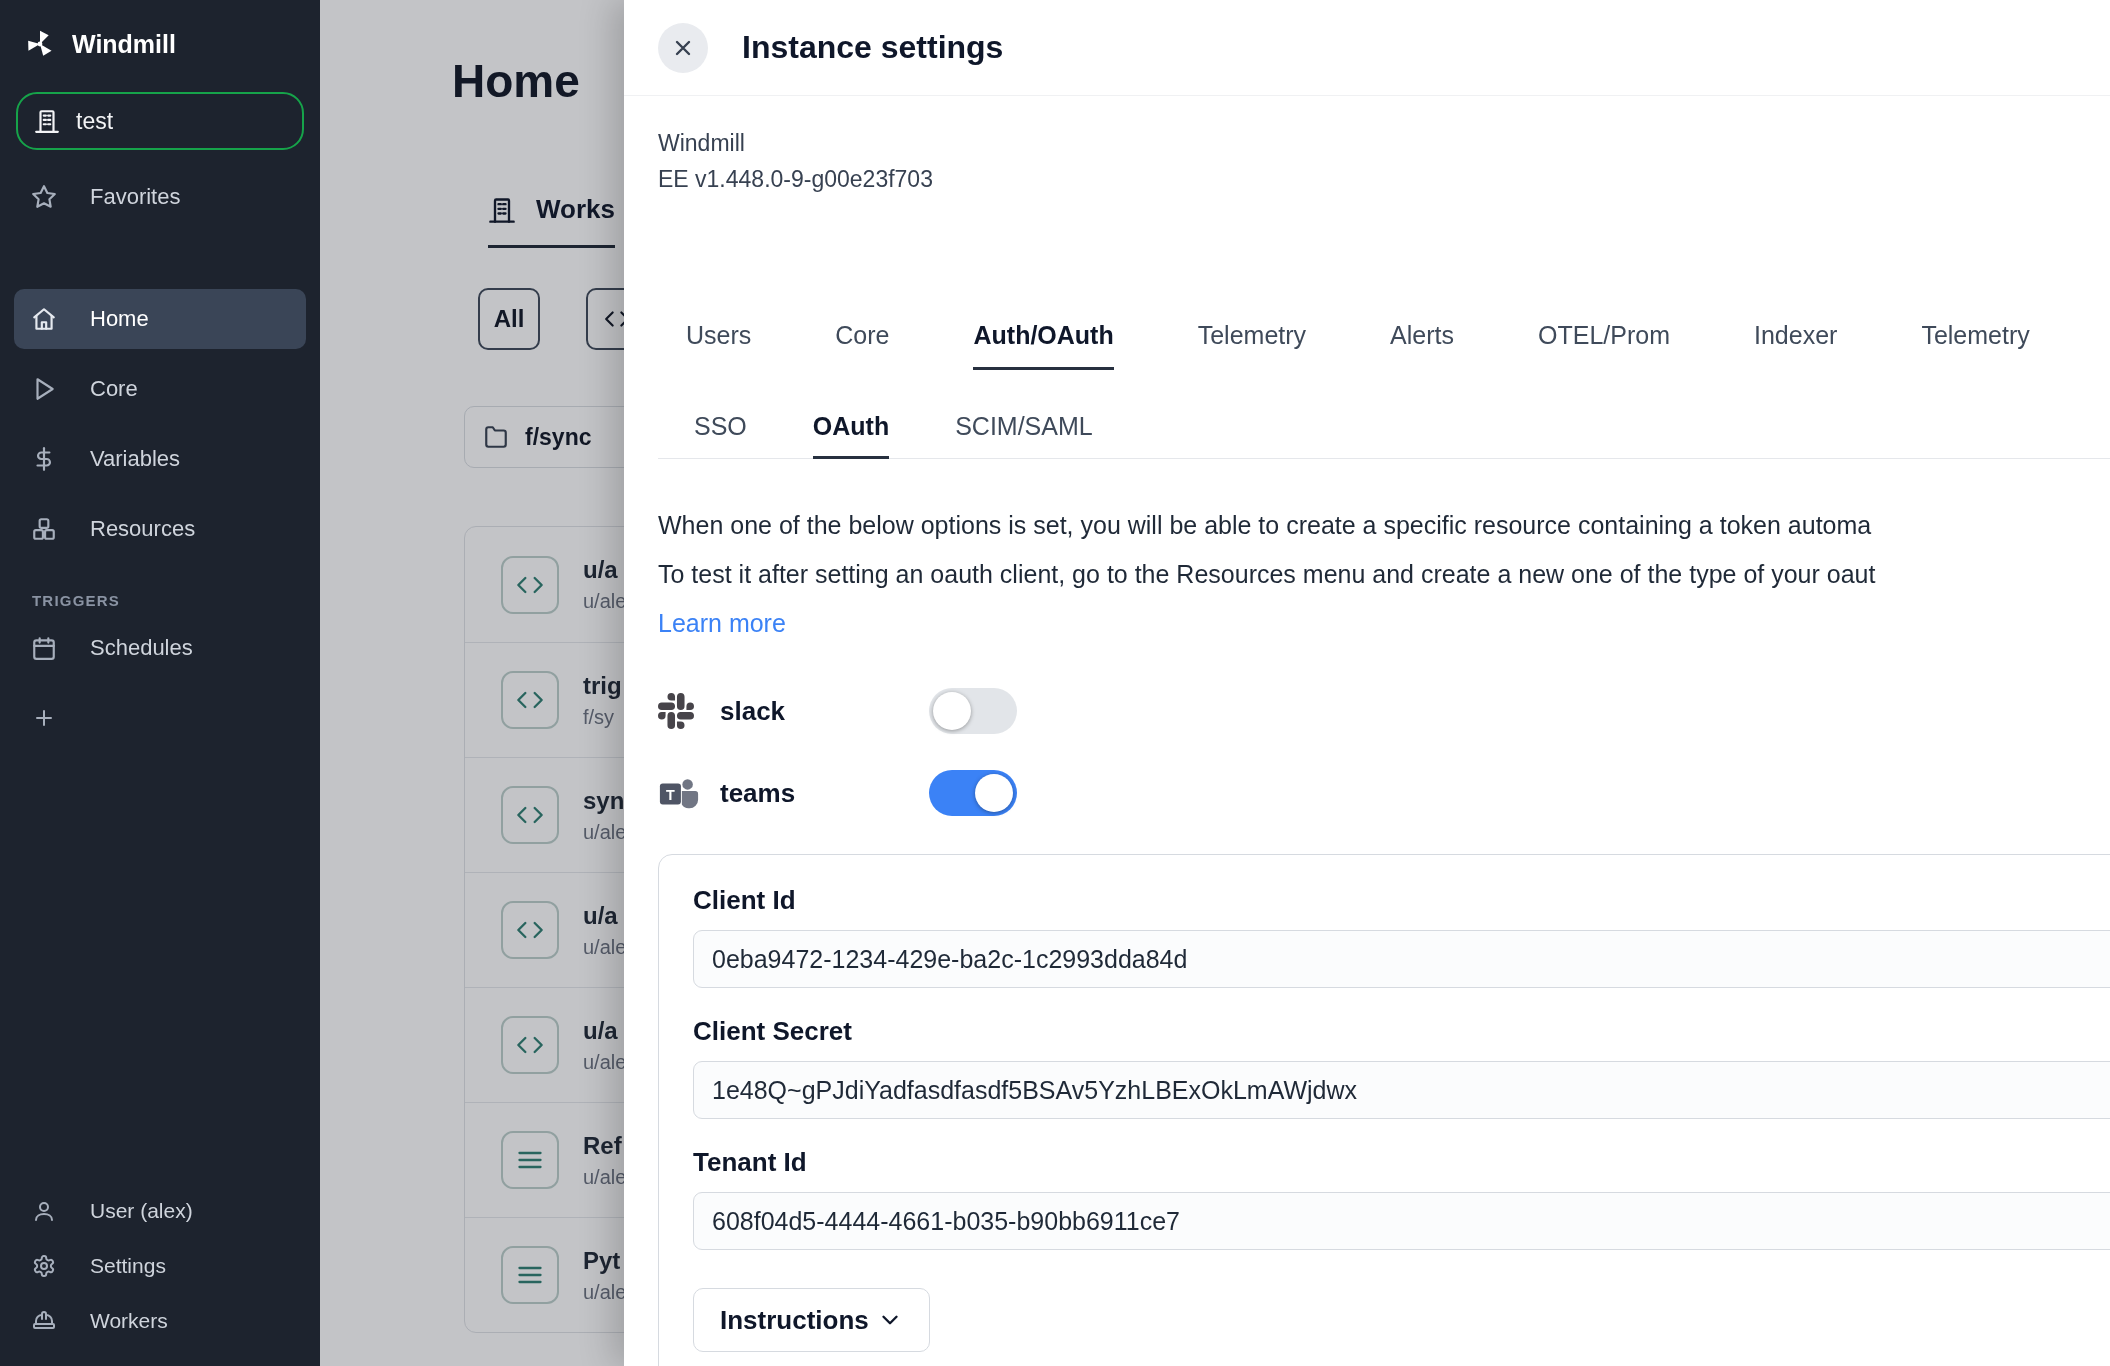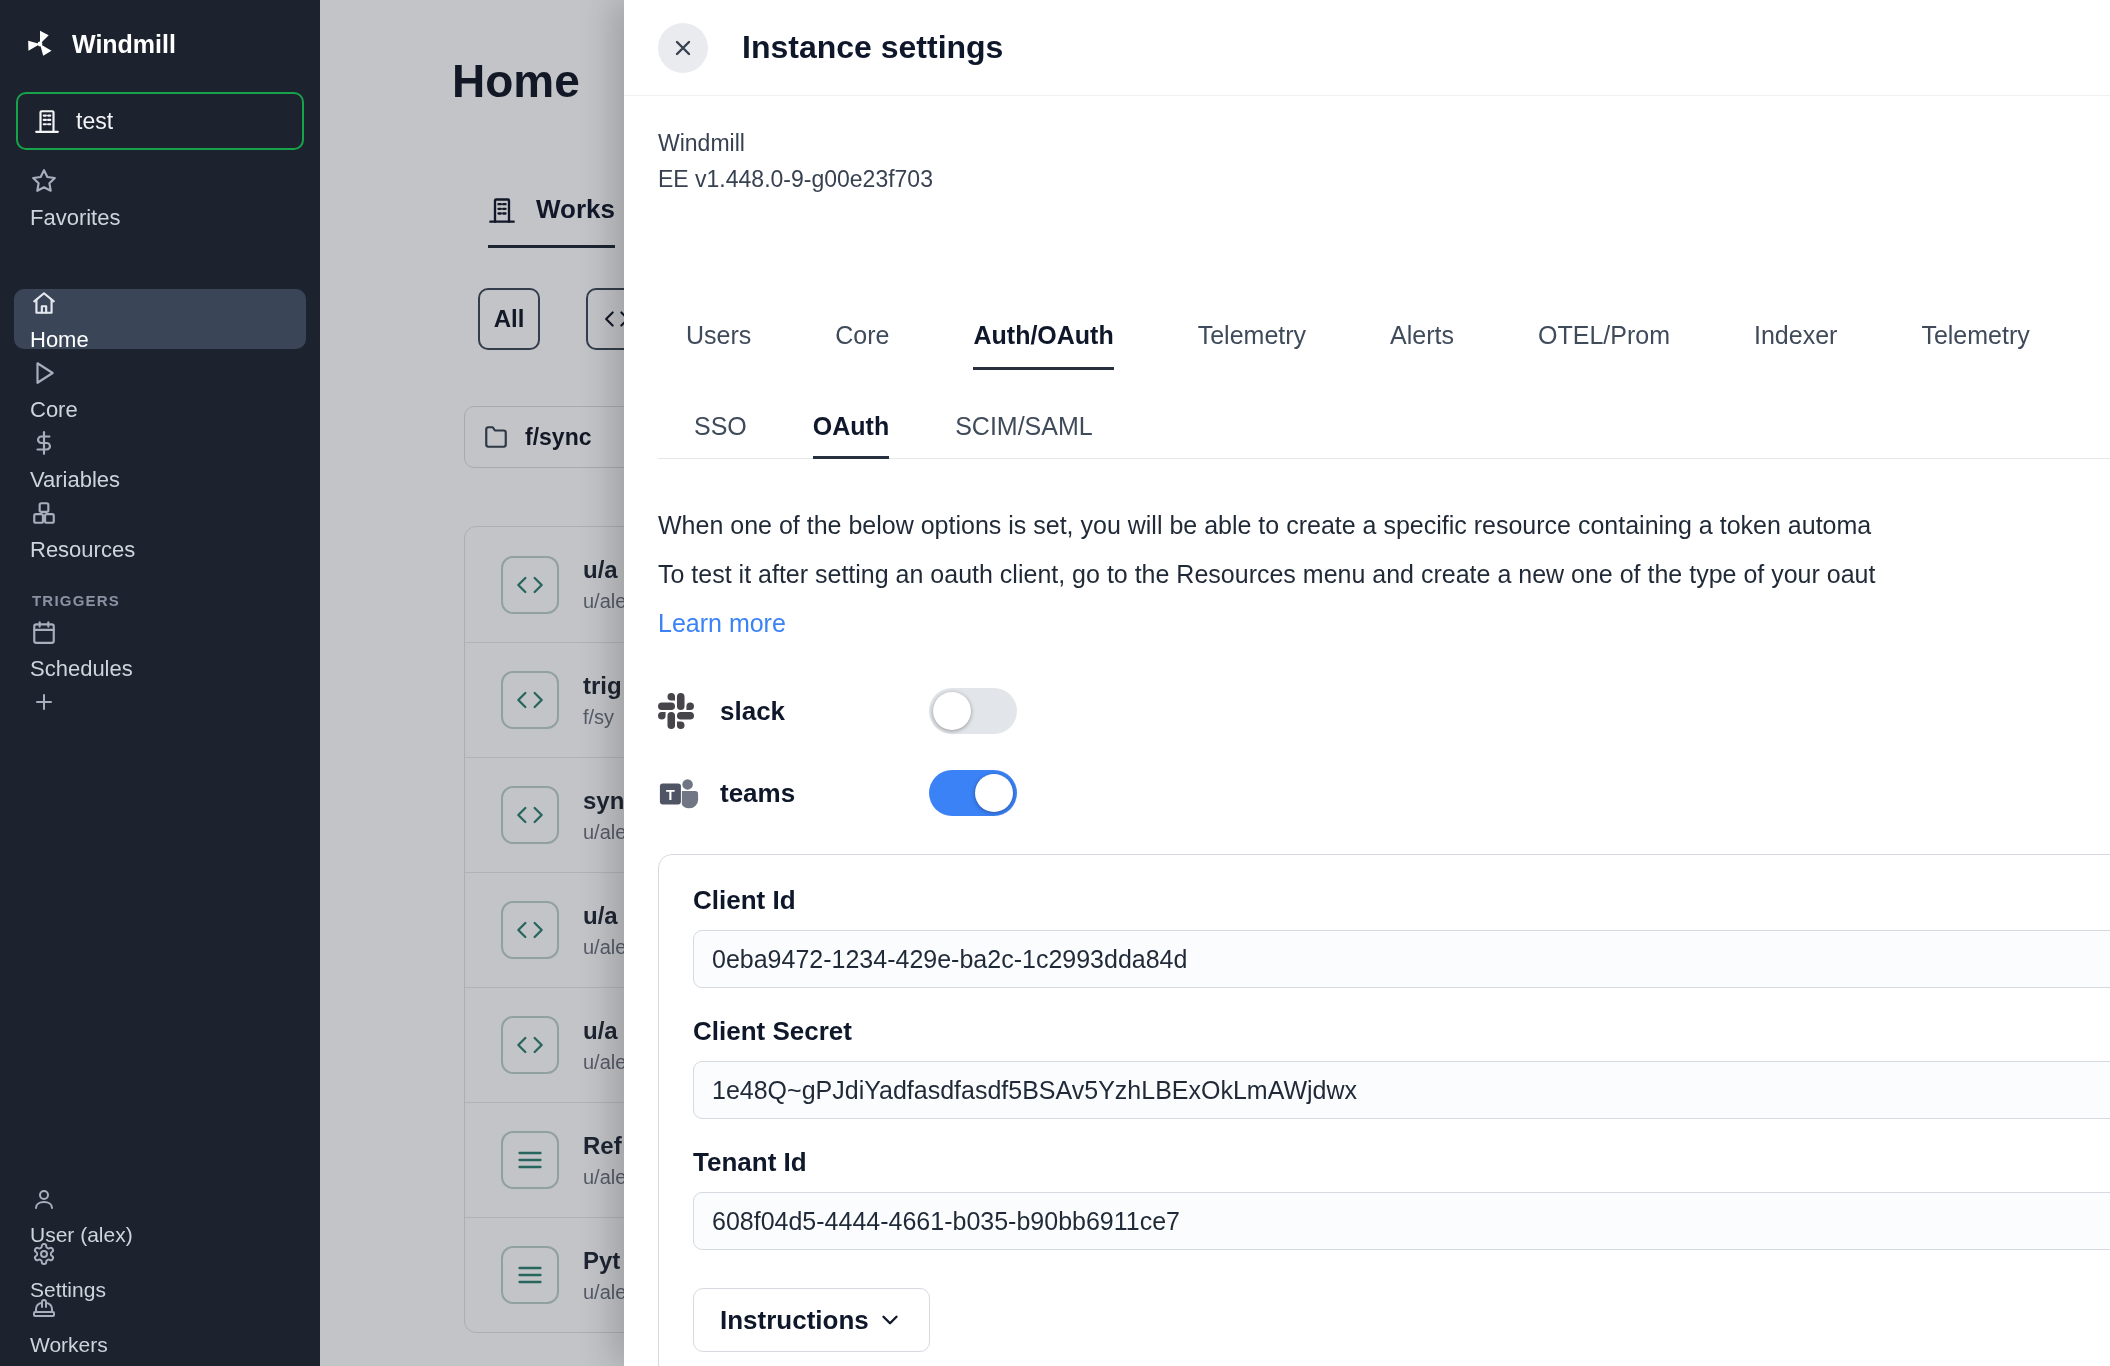--- a/index.html
+++ b/index.html
@@ -5,24 +5,24 @@
   * { margin:0; padding:0; box-sizing:border-box; }
   html,body { width:2110px; height:1366px; overflow:hidden; }
   body { font-family:"Liberation Sans", sans-serif; background:#fff; position:relative; }
   svg { display:block; }
 
   
   .sidebar { position:absolute; left:0; top:0; bottom:0; width:320px; background:#1d232e;
     display:flex; flex-direction:column; color:#cfd4dc; z-index:20; }
   .logo-row { display:flex; align-items:center; gap:16px; padding:28px 24px 26px; color:#fff;
     font-size:25px; font-weight:700; }
-  .workspace-btn { margin:6px 16px 12px; height:58px; border:2px solid #16a34a; border-radius:10px;
+  .workspace-btn { margin:6px 16px 12px; height:58px; border:2px solid #16a34a; border-radius:21px;
     display:flex; align-items:center; gap:16px; padding:8px 16px; font-size:23px; color:#f3f4f6; cursor:pointer; }
-  .nav-item { display:flex; align-items:flex-start; gap:10px; margin:5px 14px; padding:0 16px; height:60px;
-    border-radius:10px; font-size:22px; color:#cfd4dc; cursor:pointer; white-space:nowrap;flex-direction:column; }
+  .nav-item { display:flex; align-items:center; gap:32px; margin:5px 14px; padding:0 16px; height:60px;
+    border-radius:10px; font-size:22px; color:#cfd4dc; cursor:pointer; white-space:nowrap; }
   .nav-item .icn { width:28px; height:28px; color:#a7afbc; flex:none; display:flex; align-items:center; justify-content:center; }
   .nav-item.active { background:#3a4557; color:#fff; }
   .nav-item.active .icn { color:#e5e9ef; }
   .nav-gap { height:52px; }
   .section-label { margin:28px 32px 4px; font-size:15px; letter-spacing:1.2px; color:#8a93a3; font-weight:700; }
   .sidebar-bottom { margin-top:auto; padding-bottom:16px; }
   .sidebar-bottom .nav-item { height:52px; margin:3px 14px; font-size:21px; }
   .shortcut { color:#9aa3b1; margin-left:4px; }
 
   

